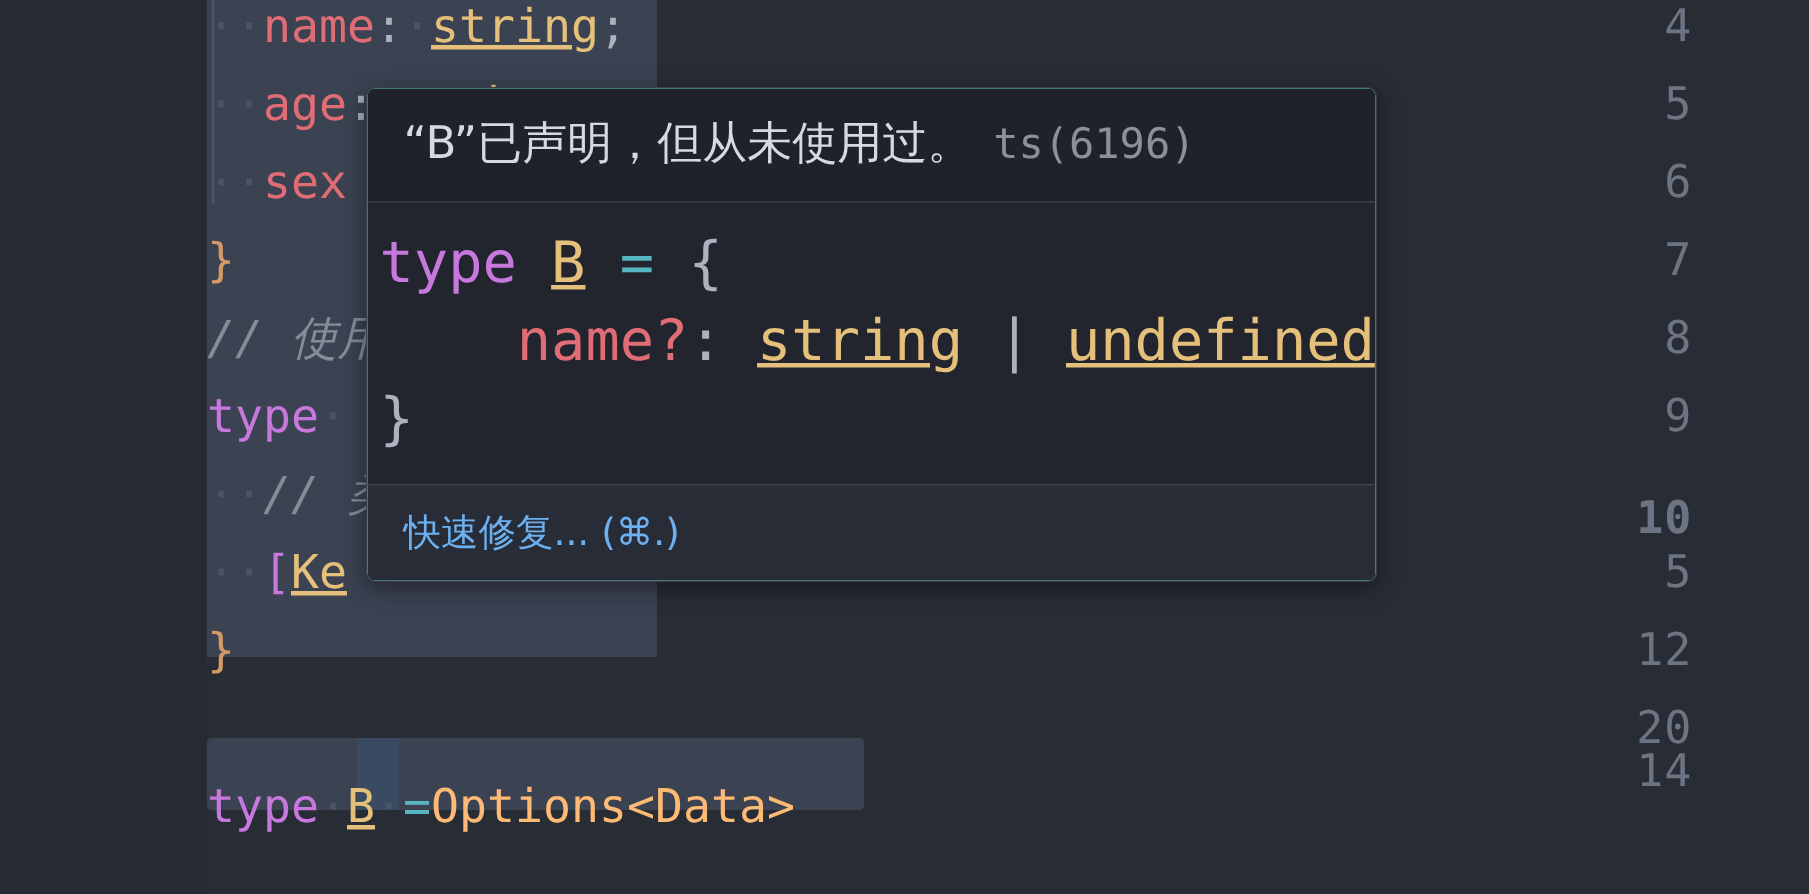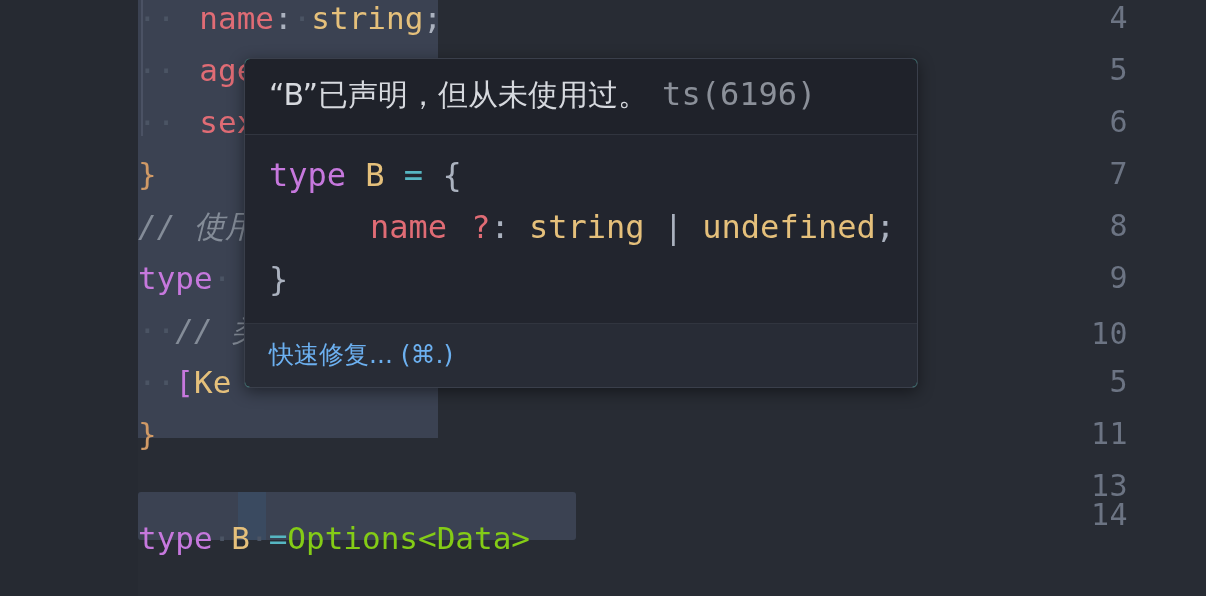--- a/index.html
+++ b/index.html
@@ -85,24 +85,24 @@
     position: absolute;
     left: 238px;
     width: 28px;
     height: 48px;
     top: 492px;
     background: #3a4a60;
   }
 
   
   .t-key      { color: #c678dd; }
-  .t-kw-pink  { color: #e06c75; margin-left: 24px; }
-  .t-type     { color: #e5c07b; }
+  .t-kw-pink  { color: #e06c75; }
+  .t-type     { color: #e5c07b; text-decoration: underline; }
   .t-op       { color: #56b6c2; }
-  .t-punct    { color: #84cc16; }
+  .t-punct    { color: #fdba74; }
   .t-comment  { color: #848c98; font-style: italic; }
   .t-brace    { color: #d19a66; }
   .t-white    { color: #abb2bf; }
   .ws-dot     { color: #4b5464; }
 
   
   #tooltip {
     position: absolute;
     left: 244px;
     top: 58px;
@@ -124,35 +124,35 @@
     white-space: nowrap;
   }
   .tt-msg {
     font-family: "DejaVu Sans", sans-serif;
     font-size: 30px;
     color: #d6d9de;
     letter-spacing: 0px;
   }
   .tt-code {
     font-family: "DejaVu Sans Mono", monospace;
-    font-size: 32px;
+    font-size: 28px;
     color: #8b9099;
     margin-left: 14px;
   }
 
   .tt-body {
     background: #22252e;
     padding: 14px 0 18px 0;
   }
   .tt-body .cl {
     font-family: "DejaVu Sans Mono", monospace;
-    font-size: 32px;
+    font-size: 38px;
     line-height: 52px;
     white-space: pre;
-    padding-left: 24px;
+    padding-left: 8px;
     color: #abb2bf;
   }
 
   .tt-footer {
     background: #282c36;
     border-top: 1px solid #31353f;
     padding: 14px 24px 16px 24px;
   }
   .tt-link {
     font-family: "DejaVu Sans", sans-serif;
@@ -175,24 +175,24 @@
   <div class="sel-14"></div>
   <div class="occ-14"></div>
 
   <div id="line-numbers">
       <div class="line-no" style="top: -8px;">4</div>
       <div class="line-no" style="top: 44px;">5</div>
       <div class="line-no" style="top: 96px;">6</div>
       <div class="line-no" style="top: 148px;">7</div>
       <div class="line-no" style="top: 200px;">8</div>
       <div class="line-no" style="top: 252px;">9</div>
-      <div class="line-no" style="top: 308px;">10</div>
+      <div class="line-no" style="top: 320px; font-weight: bold;">10</div>
       <div class="line-no" style="top: 356px;">5</div>
-      <div class="line-no" style="top: 408px;">11</div>
-      <div class="line-no" style="top: 460px;">13</div>
+      <div class="line-no" style="top: 408px;">12</div>
+      <div class="line-no" style="top: 460px;">20</div>
       <div class="line-no" style="top: 489px;">14</div>
     </div>
   <div id="code-lines">
       <div class="code-line" style="top: -8px;"><span class="ws-dot">··</span><span class="t-kw-pink">name</span><span class="t-white">:</span><span class="ws-dot">·</span><span class="t-type">string</span><span class="t-white">;</span></div>
       <div class="code-line" style="top: 44px;"><span class="ws-dot">··</span><span class="t-kw-pink">age</span><span class="t-white">:</span><span class="ws-dot">·</span><span class="t-type">number</span><span class="t-white">,</span></div>
       <div class="code-line" style="top: 96px;"><span class="ws-dot">··</span><span class="t-kw-pink">sex</span></div>
       <div class="code-line" style="top: 148px;"><span class="t-brace">}</span></div>
       <div class="code-line" style="top: 200px;"><span class="t-comment">// 使用</span></div>
       <div class="code-line" style="top: 252px;"><span class="t-key">type</span><span class="ws-dot">·</span></div>
       <div class="code-line" style="top: 304px;"><span class="ws-dot">··</span><span class="t-comment">// 类</span></div>

